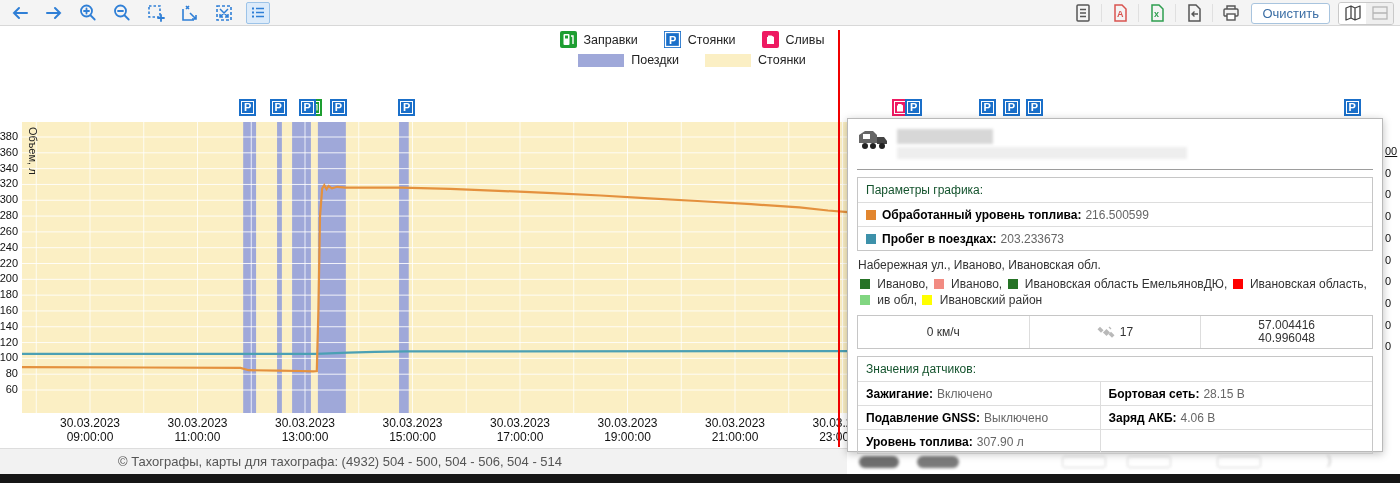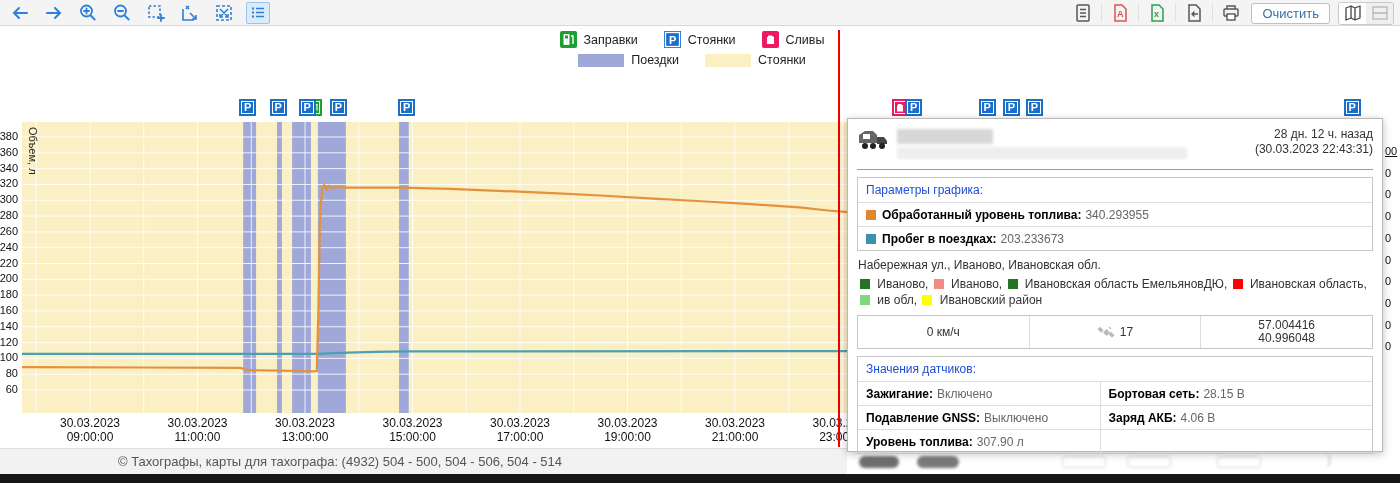--- a/index.html
+++ b/index.html
@@ -56,21 +56,21 @@
            background:#fff; border:1px solid #b9b9b9; box-shadow:0 2px 8px rgba(0,0,0,.25);
            z-index:50; padding:8px 9px; font-size:12px; color:#333; }
   .pp-head { display:flex; align-items:flex-start; height:40px; }
   .pp-blur1 { width:96px; height:15px; background:#d7d7d7; filter:blur(1.5px); margin:2px 0 3px; }
   .pp-blur2 { width:290px; height:12px; background:#eeeeee; filter:blur(1.5px); }
   .pp-time { margin-left:auto; text-align:right; line-height:15px; color:#333; white-space:nowrap; }
   .pp-hr { border-top:1px solid #9d9d9d; margin:2px 0 7px; }
   .pp-box { border:1px solid #c6c6c6; }
   .pp-row { padding:4px 8px; border-top:1px solid #ddd; height:24px; display:flex; align-items:center; gap:6px; }
   .pp-row:first-child { border-top:none; }
-  .pp-title { color:#1d4ed8; }
+  .pp-title { color:#14532d; }
   .sw { width:10px; height:10px; display:inline-block; flex:0 0 auto; }
   .pp-addr { margin:7px 1px 4px; }
   .pp-geo { margin:0 1px 7px; line-height:16px; }
   .geo-sw { width:10px; height:10px; display:inline-block; vertical-align:-1px; margin:0 4px 0 2px; }
   .pp-stats { border:1px solid #c6c6c6; display:flex; height:34px; margin-bottom:7px; }
   .pp-stat { flex:1; display:flex; align-items:center; justify-content:center; gap:5px;
              border-left:1px solid #ddd; text-align:center; line-height:13px; }
   .pp-stat:first-child { border-left:none; }
   .sens-grid { display:grid; grid-template-columns:47% 53%; }
   .sens-cell { padding:4px 8px; height:24px; border-top:1px solid #ddd; display:flex; align-items:center; }
@@ -358,32 +358,28 @@
           <rect x="6" y="7" width="7" height="5" fill="#fff"></rect>
         <path d="M20 10h7l3 4v3h-10z" fill="#444"></path>
         <circle cx="8" cy="19" r="3" fill="#222"></circle>
           <circle cx="16" cy="19" r="3" fill="#222"></circle>
           <circle cx="25" cy="19" r="3" fill="#222"></circle>
       </svg>
       <div>
         <div class="pp-blur1"></div>
         <div class="pp-blur2"></div>
       </div>
-      <div class="pp-time">
-        <div>28 дн. 12 ч. назад</div>
-        <div>(30.03.2023 22:43:31)</div>
-      </div>
     </div>
     <div class="pp-hr"></div>
 
     <div class="pp-box">
       <div class="pp-row pp-title">Параметры графика:</div>
       <div class="pp-row">
         <span class="sw" style="background: rgb(226, 134, 47);"></span>
-        <span><b class="lbl">Обработанный уровень топлива:</b><span class="val">340.293955</span></span>
+        <span><b class="lbl">Обработанный уровень топлива:</b><span class="val">216.500599</span></span>
       </div>
       <div class="pp-row">
         <span class="sw" style="background: rgb(61, 145, 170);"></span>
         <span><b class="lbl">Пробег в поездках:</b><span class="val">203.233673</span></span>
       </div>
     </div>
 
     <div class="pp-addr">Набережная ул., Иваново, Ивановская обл.</div>
     <div class="pp-geo" id="geo-list"><span><span class="geo-sw" style="background: rgb(38, 115, 38);"></span> Иваново, </span><span><span class="geo-sw" style="background: rgb(242, 139, 130);"></span> Иваново, </span><span><span class="geo-sw" style="background: rgb(38, 115, 38);"></span> Ивановская область ЕмельяновДЮ, </span><span><span class="geo-sw" style="background: rgb(255, 0, 0);"></span> Ивановская область, </span><span><span class="geo-sw" style="background: rgb(129, 214, 129);"></span> ив обл, </span><span><span class="geo-sw" style="background: rgb(255, 255, 0);"></span> Ивановский район </span></div>
 

